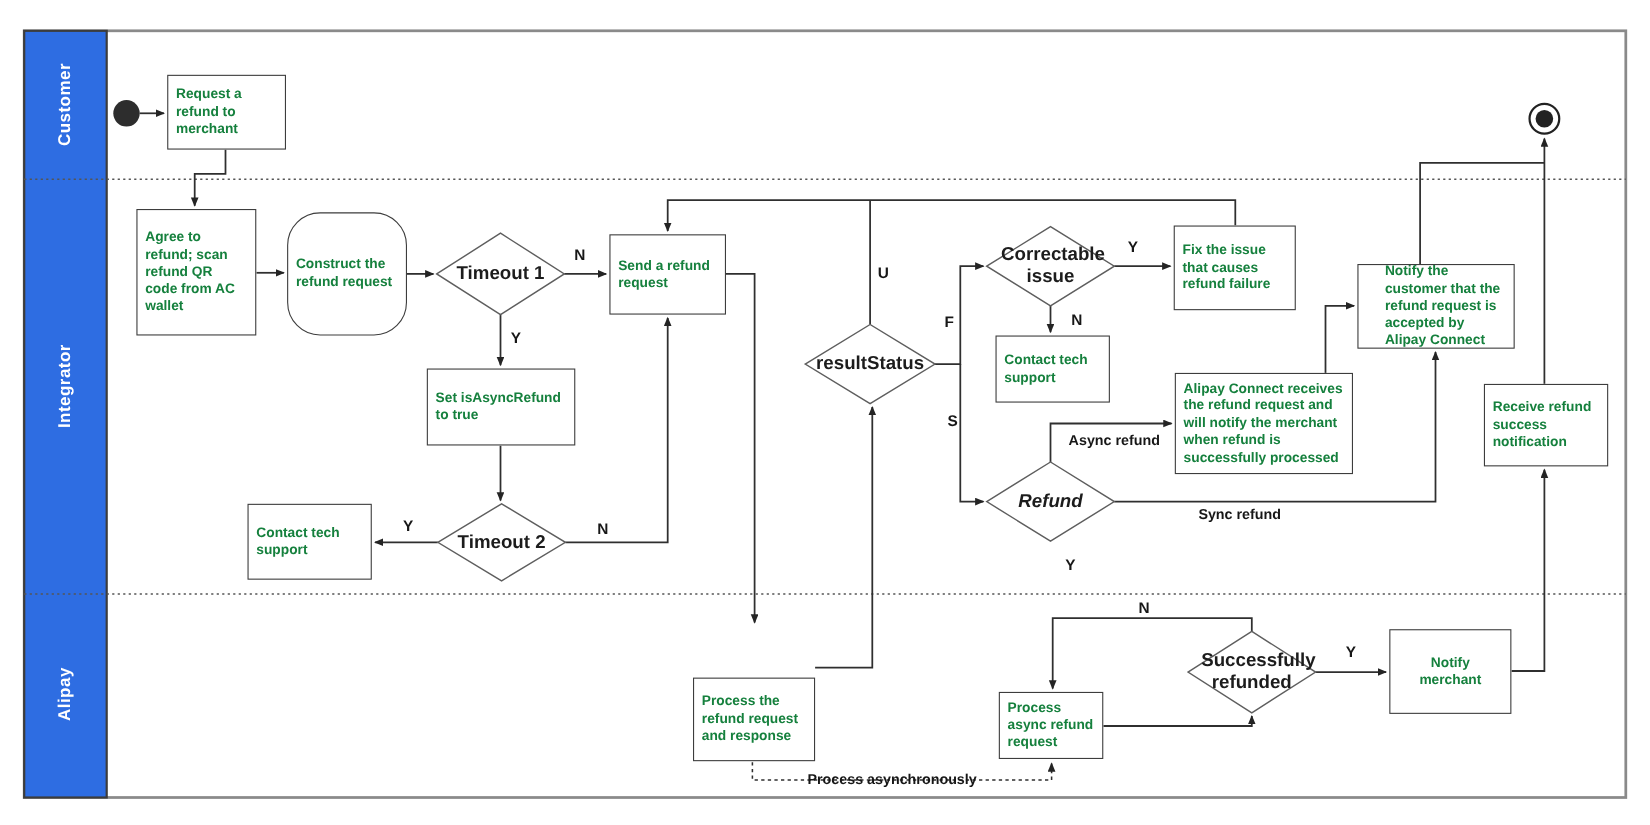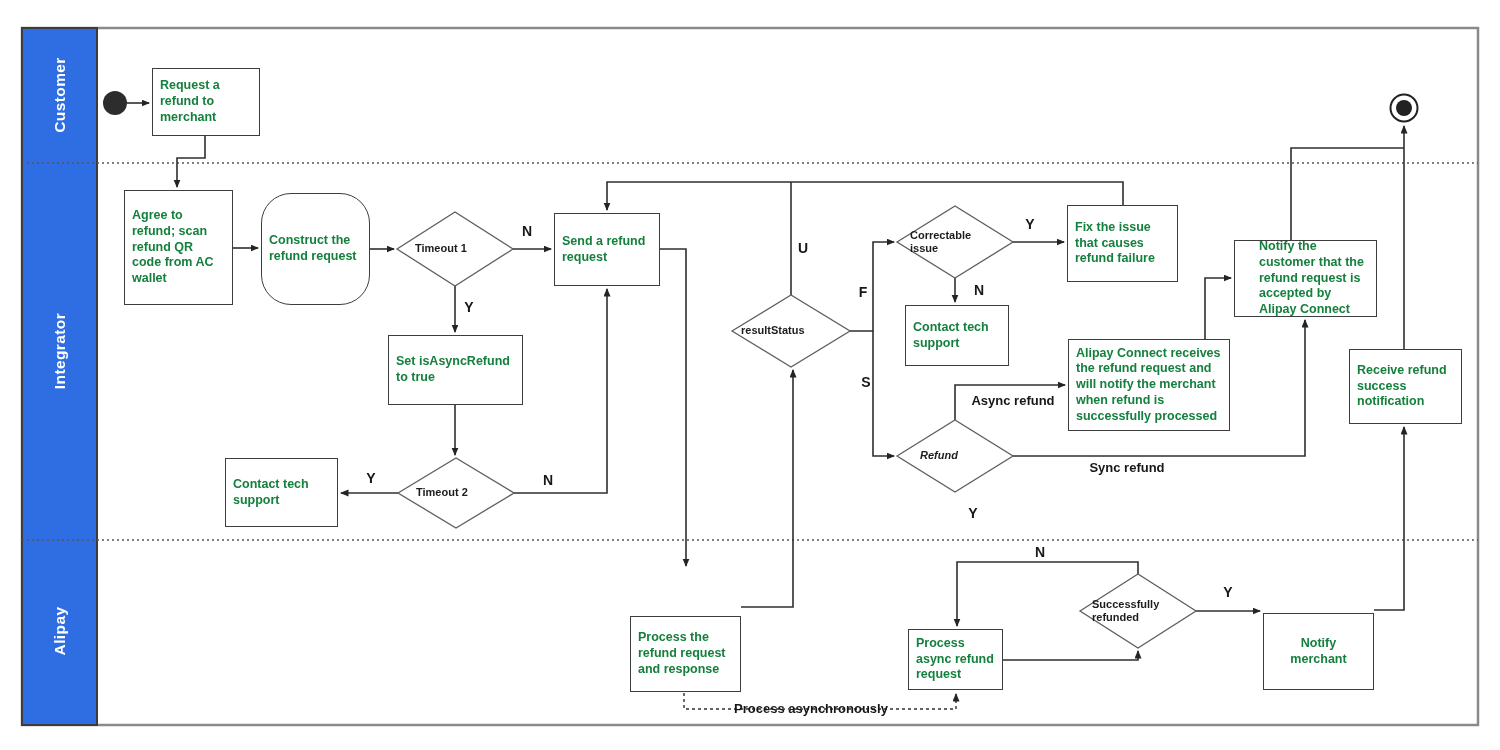--- a/index.html
+++ b/index.html
@@ -7,24 +7,24 @@
     position:relative;width:1500px;height:750px;background:#ffffff;overflow:hidden;
     font-family:"Liberation Sans", sans-serif;color:#1a1a1a;
   }
   .stage svg{position:absolute;left:0;top:0;}
   .node{
     position:absolute;box-sizing:border-box;background:#ffffff;
     border:1.8px solid #3d3d3d;display:flex;align-items:center;
     font-size:12.5px;font-weight:600;line-height:1.26;padding:4px 7px;
     text-align:left;color:#15803d;
   }
-  .node.center{justify-content:center;text-align:center;margin-top:41px;}
+  .node.center{justify-content:center;text-align:center;}
   .dlabel{
     position:absolute;transform:translate(-50%,-50%);
-    font-size:11px;font-weight:600;line-height:1.2;text-align:left;color:#1c1c1c;
+    font-size:17px;font-weight:600;line-height:1.2;text-align:center;color:#1c1c1c;
   }
   .elabel{
     position:absolute;transform:translate(-50%,-50%);
     font-size:14px;font-weight:700;color:#171717;white-space:nowrap;
   }
   .elabel.word{font-size:13px;font-weight:600;}
   .lane-label{
     position:absolute;transform:translate(-50%,-50%) rotate(-90deg);
     color:#ffffff;font-size:15.5px;font-weight:700;letter-spacing:.4px;white-space:nowrap;
   }

